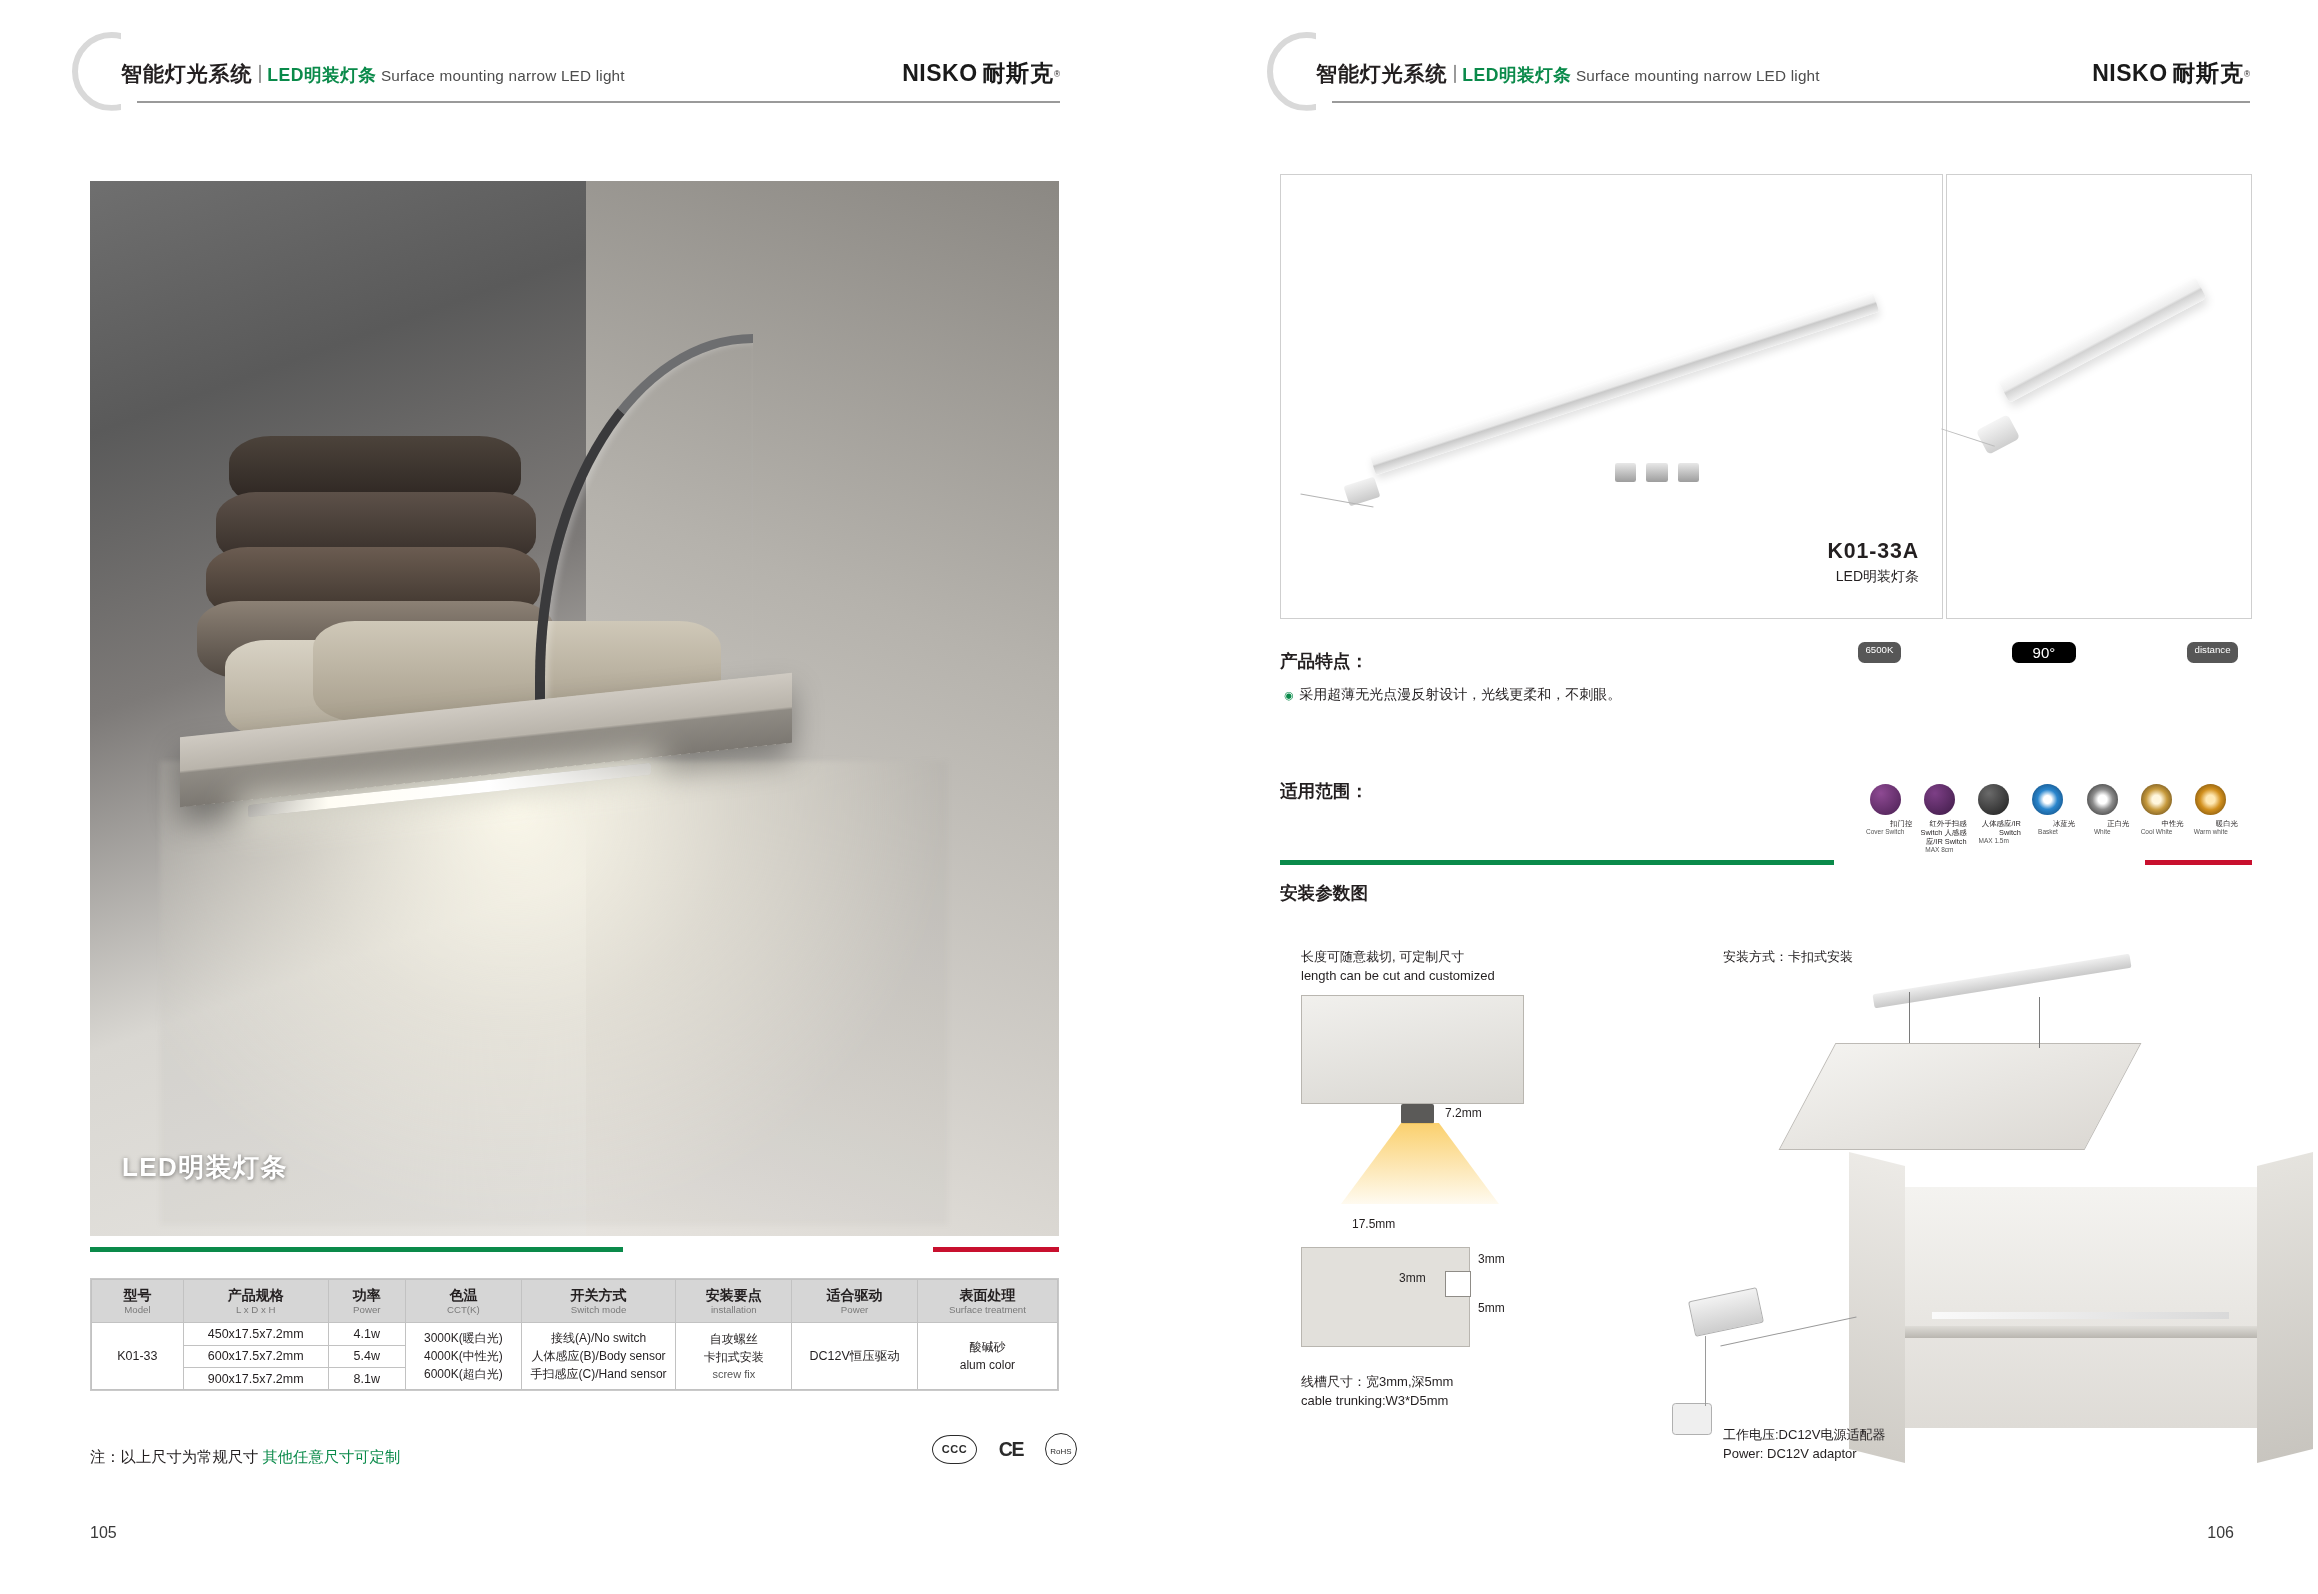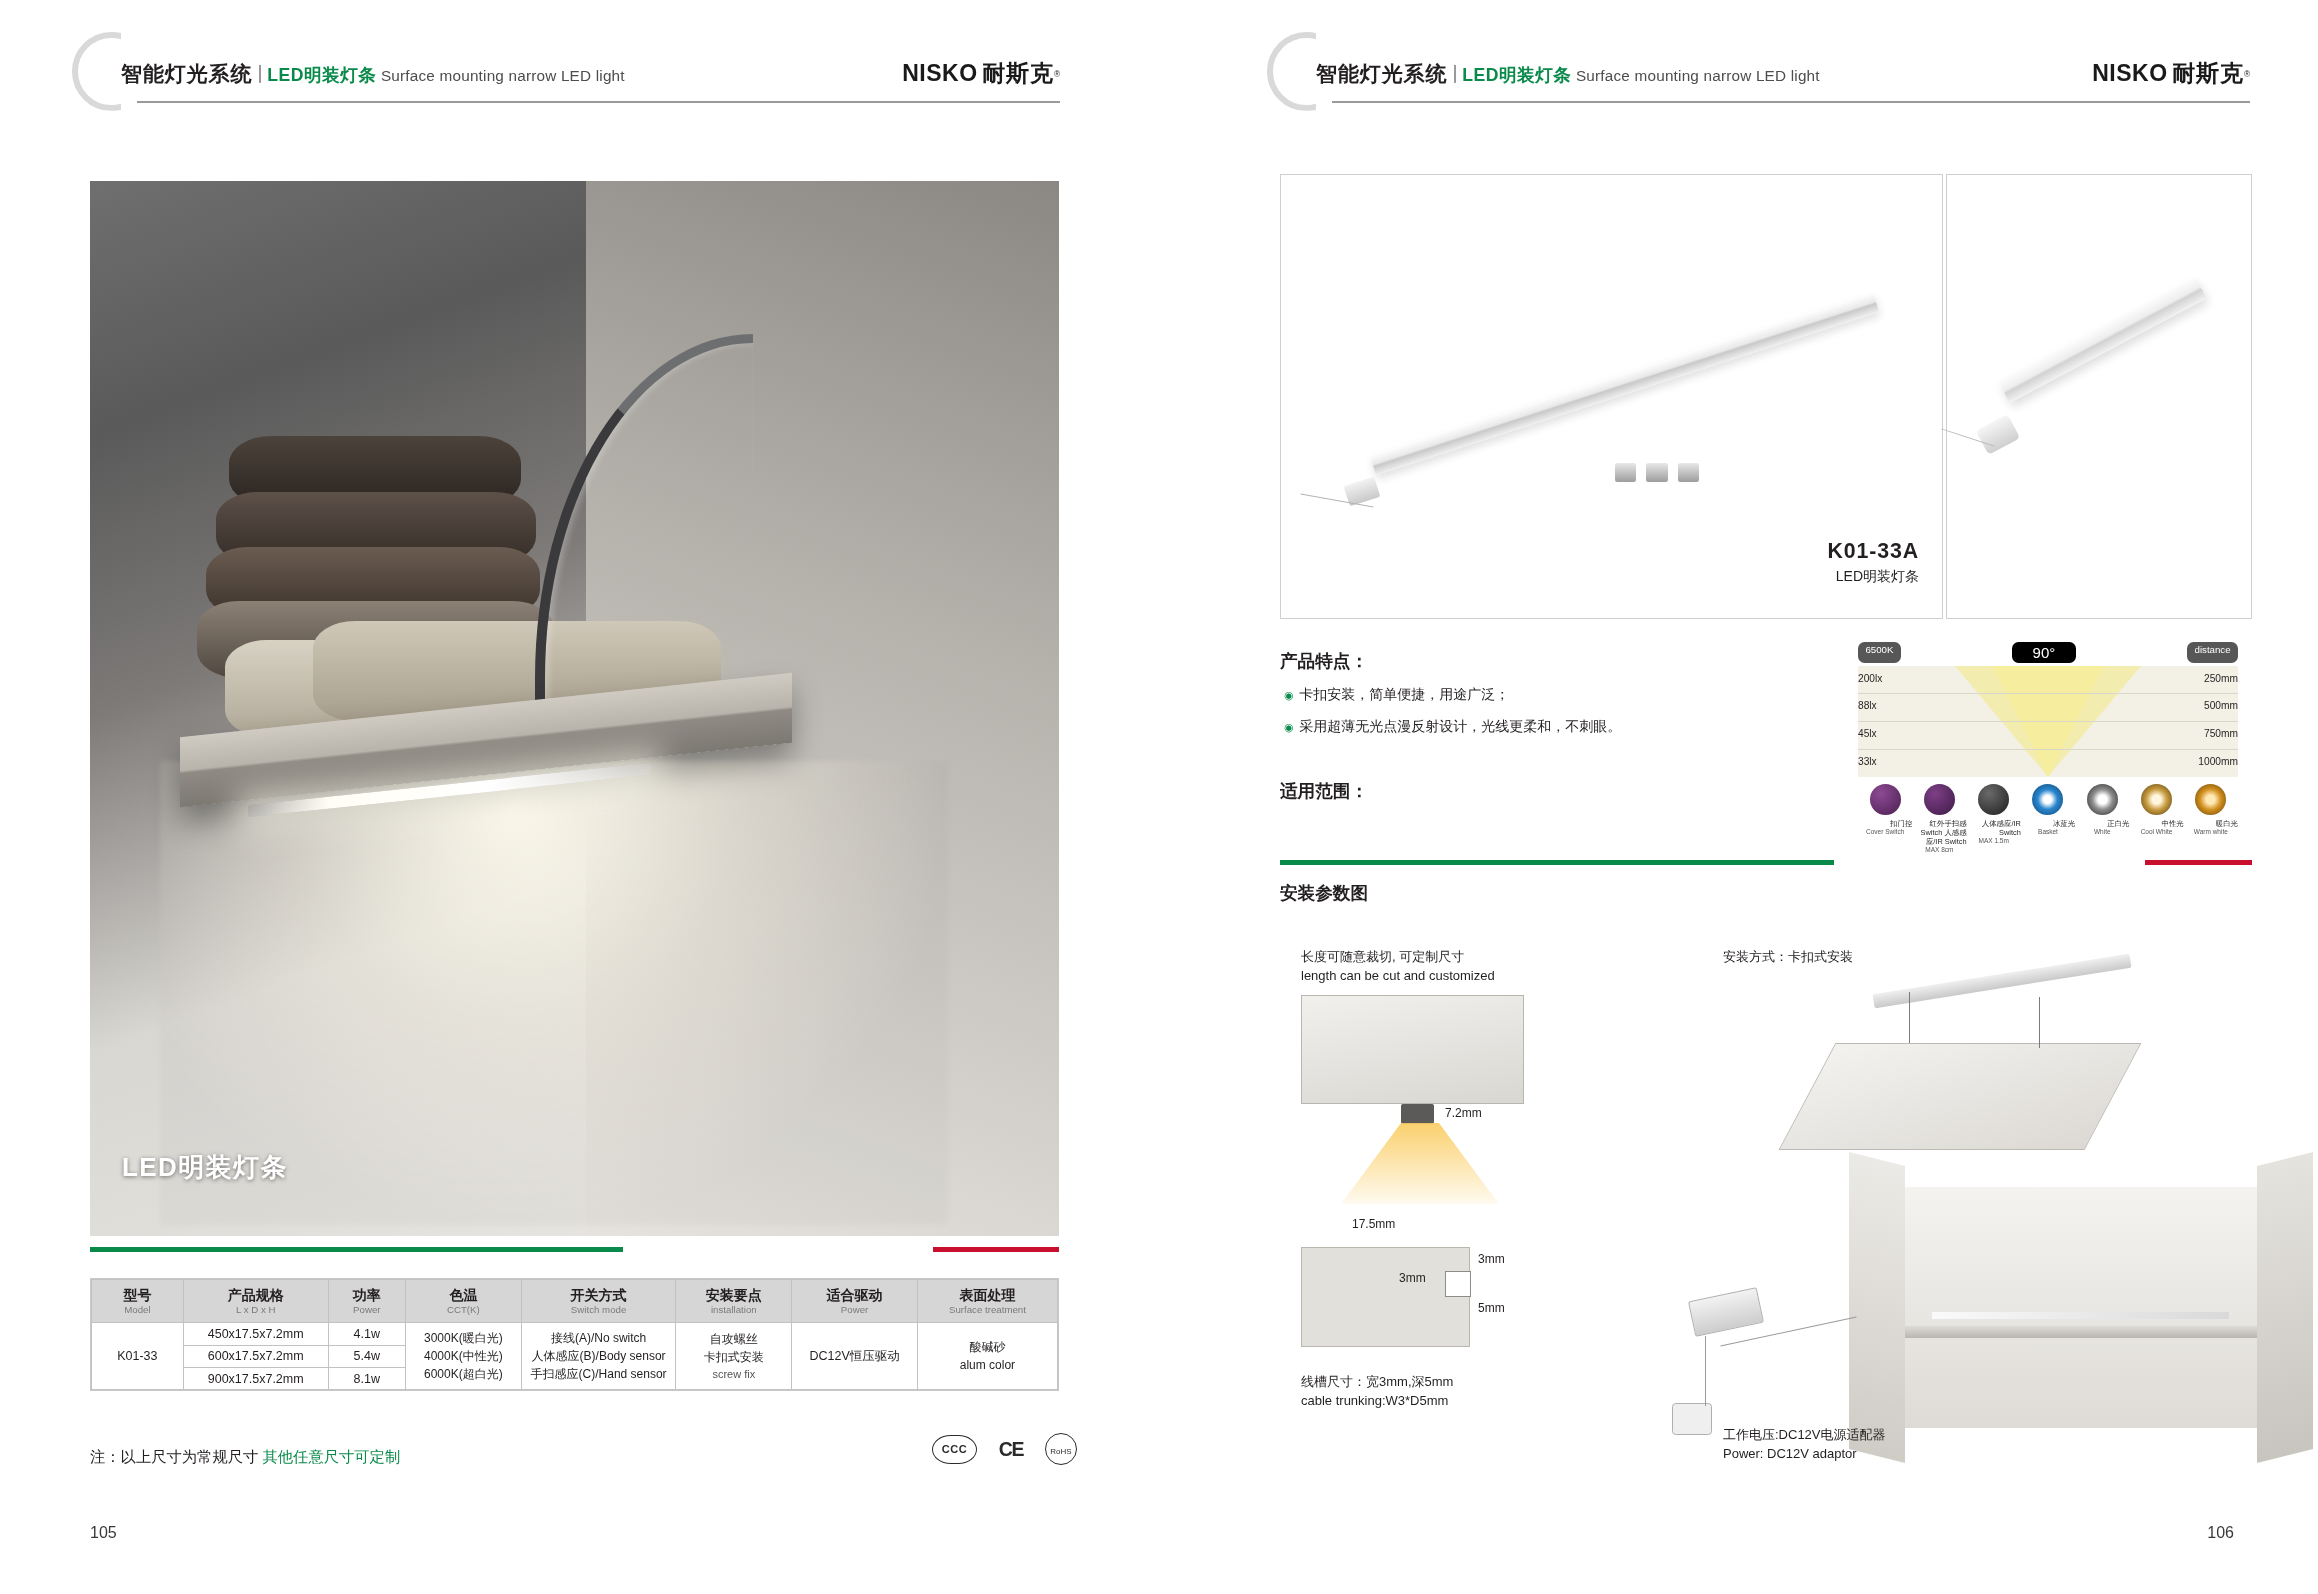--- a/index.html
+++ b/index.html
@@ -361,47 +361,31 @@
 
     <div class="prod-box" style="left:779px; top:174px; width:306px; height:445px;">
       <div class="strip2"></div>
       <div class="strip2-end"></div>
       <div class="wire2"></div>
     </div>
 
     <div class="sec-h" style="left:113px; top:649px;">产品特点：</div>
     <div class="bullets" style="left:117px; top:679px; width:603px;">
       <ul>
-        <li>卡扣安装，简单便捷，用途广泛；</li>
         <li>采用超薄无光点漫反射设计，光线更柔和，不刺眼。</li>
       </ul>
     </div>
 
     <div class="sec-h" style="left:113px; top:779px;">适用范围：</div>
 
     <div class="dist" style="left:691px; top:642px; width:380px;">
       <div class="dist-top">
         <span class="pill">6500K</span>
         <span class="pill-wide">90°</span>
         <span class="pill">distance</span>
-      </div>
-      <div class="beam">
-        <div class="cone"></div>
-        <div class="cone2"></div>
-        <div class="rowline" style="top:27px"></div>
-        <div class="rowline" style="top:55px"></div>
-        <div class="rowline" style="top:83px"></div>
-        <div class="dlabelL" style="top:6.5px">200lx</div>
-        <div class="dlabelR" style="top:6.5px">250mm</div>
-        <div class="dlabelL" style="top:34px">88lx</div>
-        <div class="dlabelR" style="top:34px">500mm</div>
-        <div class="dlabelL" style="top:62px">45lx</div>
-        <div class="dlabelR" style="top:62px">750mm</div>
-        <div class="dlabelL" style="top:90px">33lx</div>
-        <div class="dlabelR" style="top:90px">1000mm</div>
       </div>
     </div>
 
     <div class="icon-row" style="left:691px; top:784px; width:380px;">
       <div class="ic">
         <div class="dot" style="background:radial-gradient(circle at 35% 30%, #8e4a93, #4a1f52);"></div>
         <span class="cn">扣门控</span>
         <span class="en">Cover Switch</span>
       </div>
       <div class="ic">

